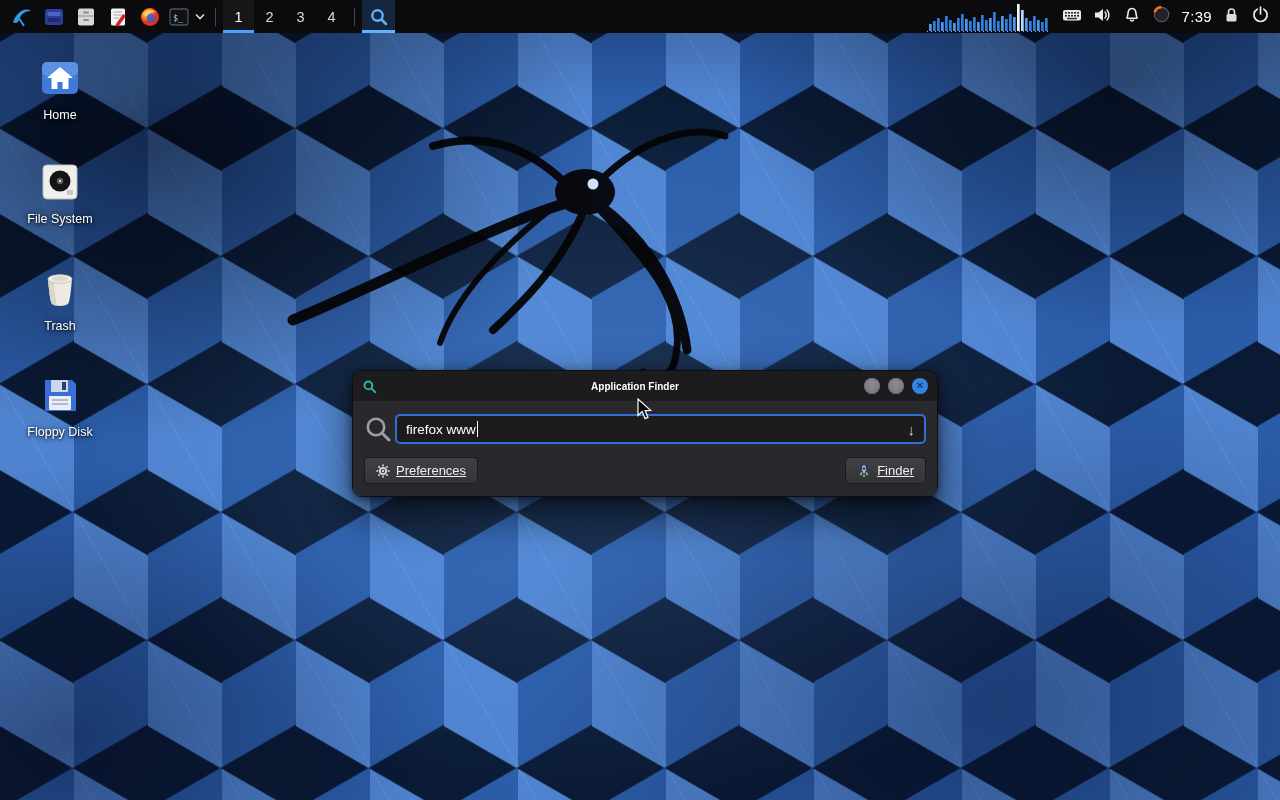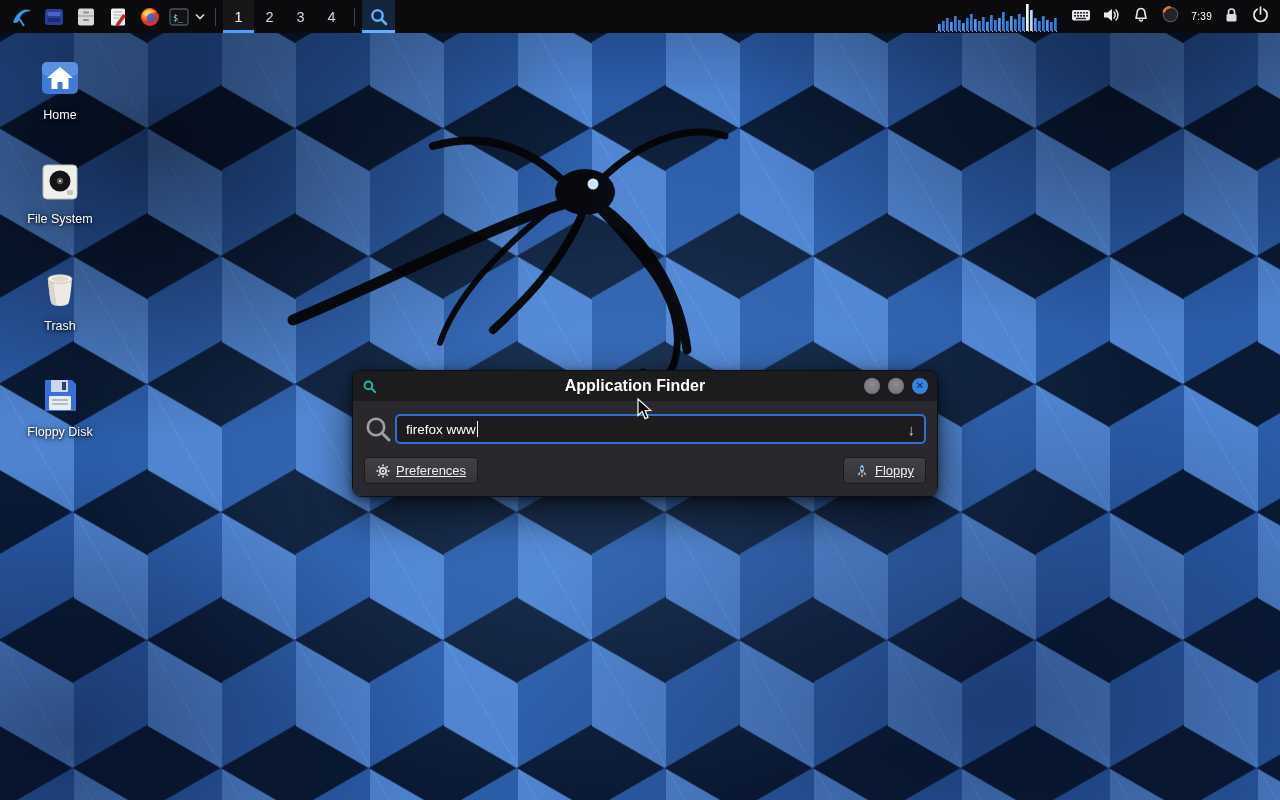--- a/index.html
+++ b/index.html
@@ -36,37 +36,37 @@
   .p-group { display:flex; align-items:center; height:100%; }
   .p-launch { width:32px; height:100%; display:flex; align-items:center; justify-content:center; cursor:pointer; }
   .p-sep { width:1px; height:18px; background:#45454b; margin:0 7px; }
   .ws-btn { width:31px; height:100%; display:flex; align-items:center; justify-content:center;
     color:#d6d9dd; font-size:14.5px; }
   .ws-btn.active { color:#ffffff; box-shadow:inset 0 -3px 0 #4aa4ff; background:rgba(255,255,255,.05); }
   .finder-tile { width:33px; height:100%; display:flex; align-items:center; justify-content:center;
     background:rgba(53,132,228,.22); box-shadow:inset 0 -3px 0 #63b1ff; }
   .p-spacer { flex:1; }
   .p-right { display:flex; align-items:center; gap:11px; height:100%; padding-right:4px; }
-  .clock { color:#ffffff; font-size:10px; letter-spacing:.3px; }
+  .clock { color:#ffffff; font-size:15px; letter-spacing:.3px; }
 
   
   .desk-icon { position:absolute; left:14px; width:92px; text-align:center; cursor:pointer; }
   .desk-icon .ic { display:inline-block; width:42px; height:42px; }
   .desk-icon .lbl { margin-top:5px; color:#ffffff; font-size:12.5px;
     text-shadow:0 1px 3px rgba(0,0,0,.95), 0 0 6px rgba(0,0,0,.6); }
   .di-home { top:57px; } .di-fs { top:161px; } .di-trash { top:268px; } .di-floppy { top:374px; }
 
   
   .finder { position:absolute; left:352px; top:370px; width:586px; border-radius:9px;
     box-shadow:0 16px 42px rgba(0,0,0,.6), 0 2px 8px rgba(0,0,0,.5); z-index:40;
     border:1px solid #0e0e11; }
   .titlebar { height:30px; background:#1c1c1f; border-radius:8px 8px 0 0; position:relative;
     display:flex; align-items:center; padding:0 9px; }
   .tb-title { position:absolute; left:60px; right:80px; text-align:center; color:#ffffff;
-    font-size:16px; font-weight:bold; }
+    font-size:10px; font-weight:bold; }
   .tb-controls { margin-left:auto; display:flex; align-items:center; gap:8px; }
   .wc { width:16px; height:16px; border-radius:50%; background:radial-gradient(circle at 50% 40%, #8b8b91, #6e6e74); }
   .wc.close { background:#3584e4; color:#10233f; font-size:10px; font-weight:bold;
     display:flex; align-items:center; justify-content:center; line-height:1; }
   .fbody { background:#29292d; border-radius:0 0 8px 8px; padding:13px 11px 12px; }
   .search-row { display:flex; align-items:center; gap:3px; }
   .entry { flex:1; height:30px; background:#1c1c1f; border:2px solid #2f6fd6; border-radius:5px;
     display:flex; align-items:center; padding:0 9px; color:#ffffff; font-size:13.5px; }
   .caret { width:1px; height:16px; background:#ffffff; margin-left:1px; }
   .entry-arrow { margin-left:auto; color:#d4d7da; font-size:15px; line-height:1; }
@@ -367,21 +367,21 @@
         <button class="gbtn">
           <span style="display:flex;">
             <svg width="14" height="14" viewBox="0 0 14 14">
                 <path d="M7,0.8 C9.6,2.8 9.6,7 7,9.6 C4.4,7 4.4,2.8 7,0.8 Z" fill="#8fc1f2"></path>
                 <circle cx="7" cy="4.6" r="1.2" fill="#29292d"></circle>
                 <path d="M5,8.5 L3.4,11" stroke="#8fc1f2" stroke-width="1.4"></path>
                 <path d="M9,8.5 L10.6,11" stroke="#8fc1f2" stroke-width="1.4"></path>
                 <line x1="7" y1="10.5" x2="7" y2="13" stroke="#f0a030" stroke-width="1.6"></line>
               </svg>
           </span>
-          <span>Floppy</span>
+          <span>Finder</span>
         </button>
       </div>
     </div>
   </div>
 
   <svg class="cursor" width="16" height="23" viewBox="0 0 16 23">
     <path d="M1,1 L1,17.5 L5.2,13.6 L8.1,20.6 L11,19.4 L8.1,12.6 L13.6,12.4 Z" fill="#0a0a0a" stroke="#ffffff" stroke-width="1.2"></path>
   </svg>
 
 </div>

